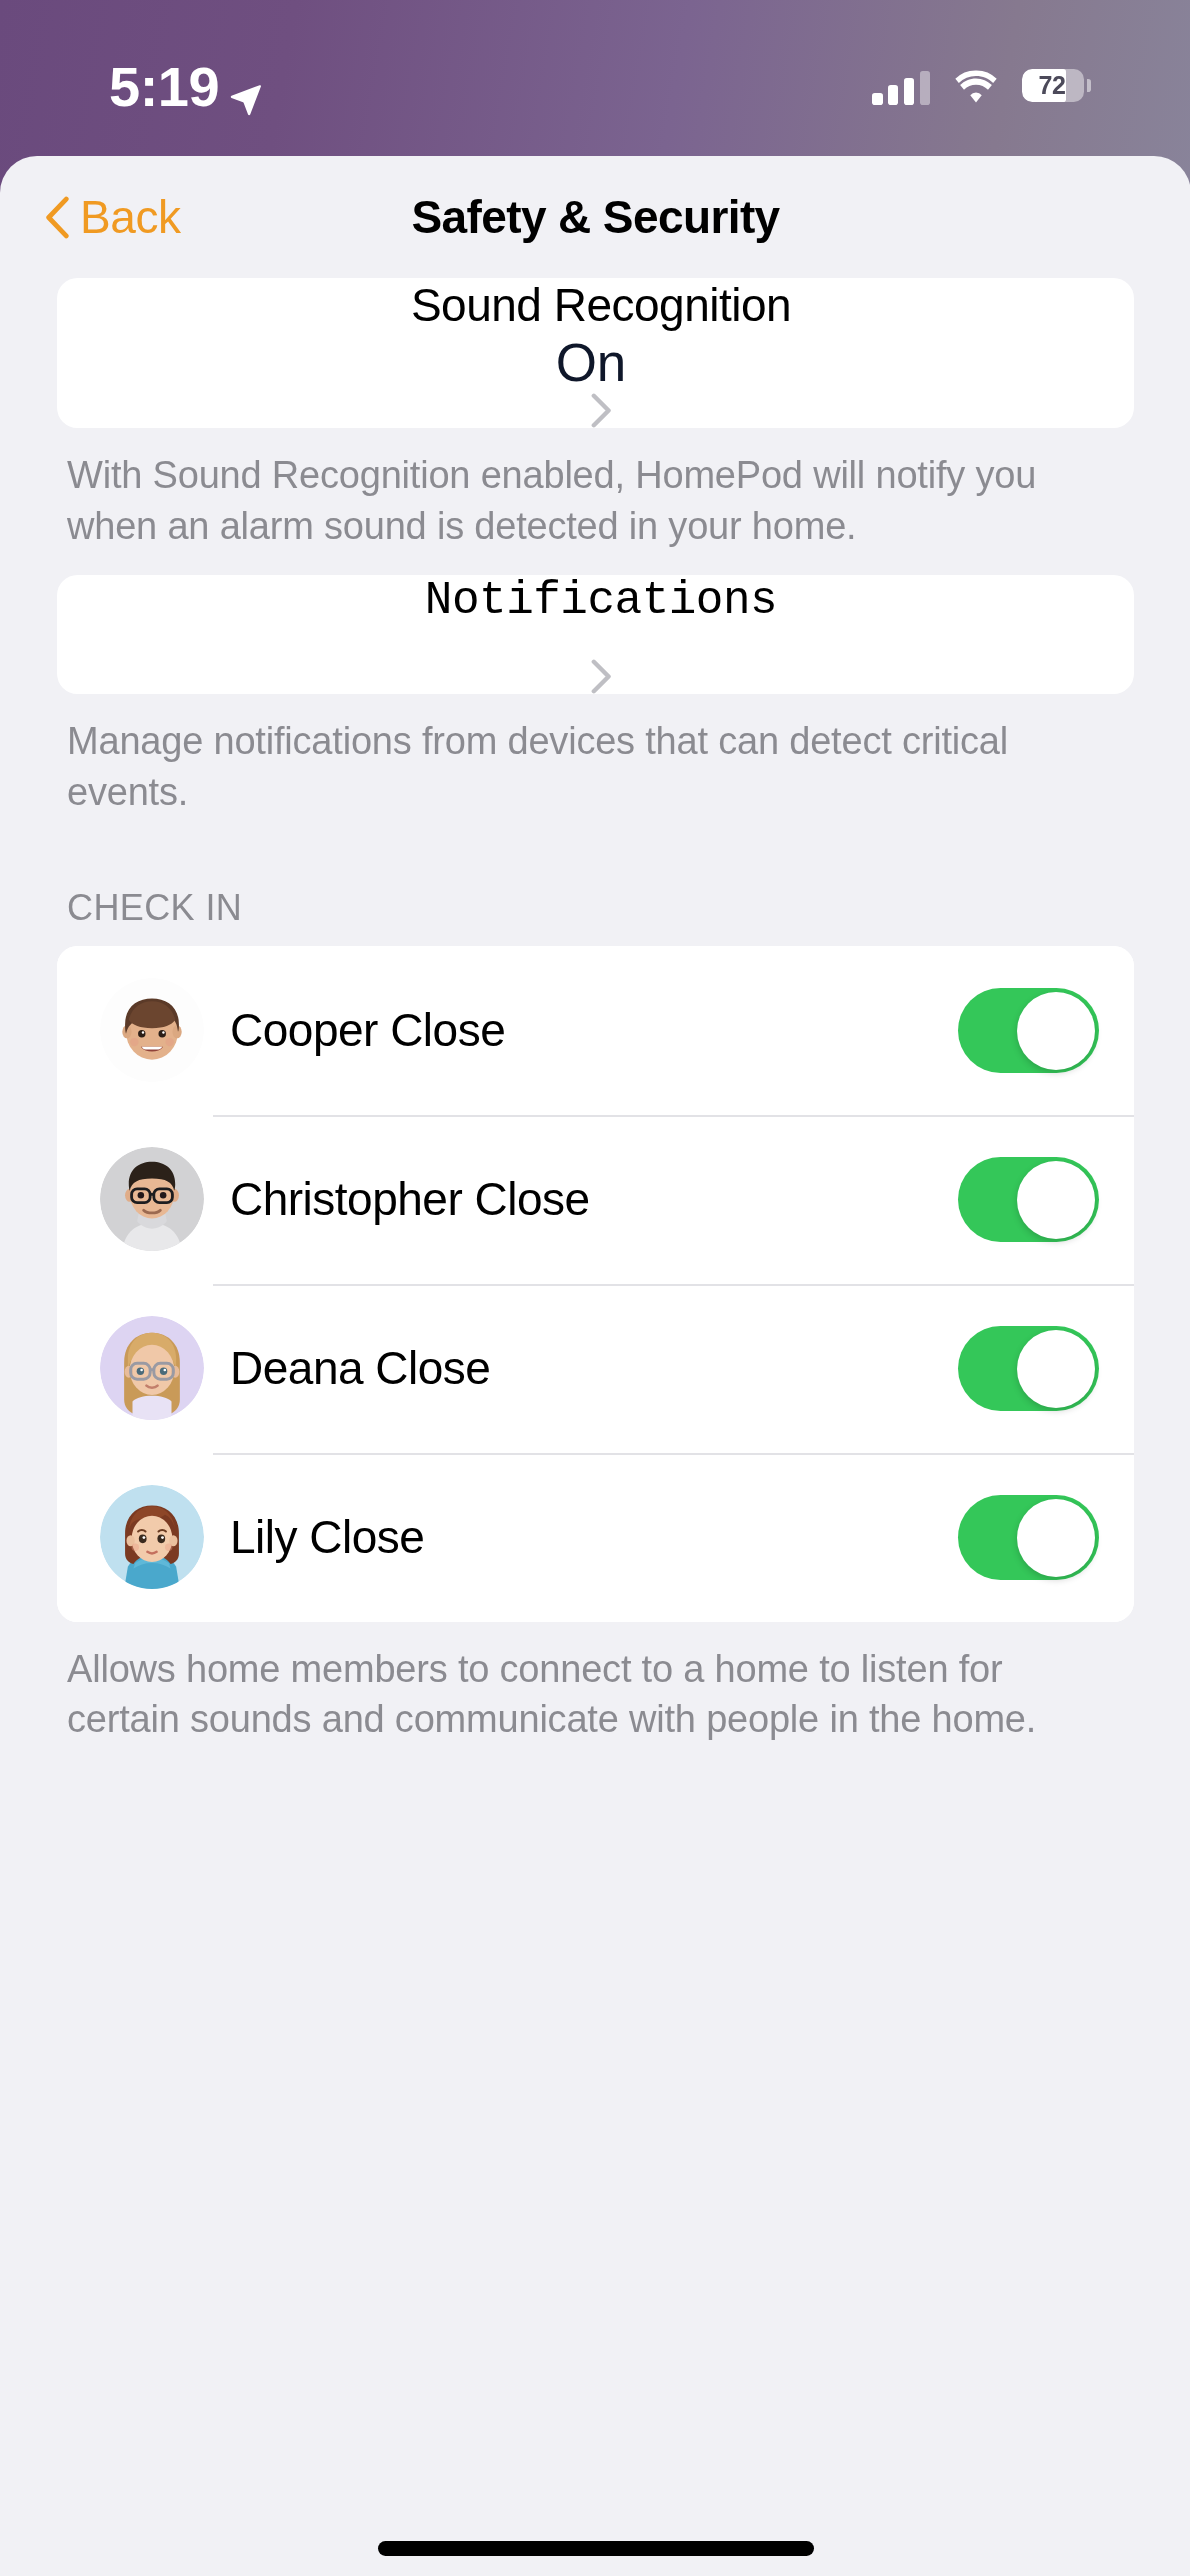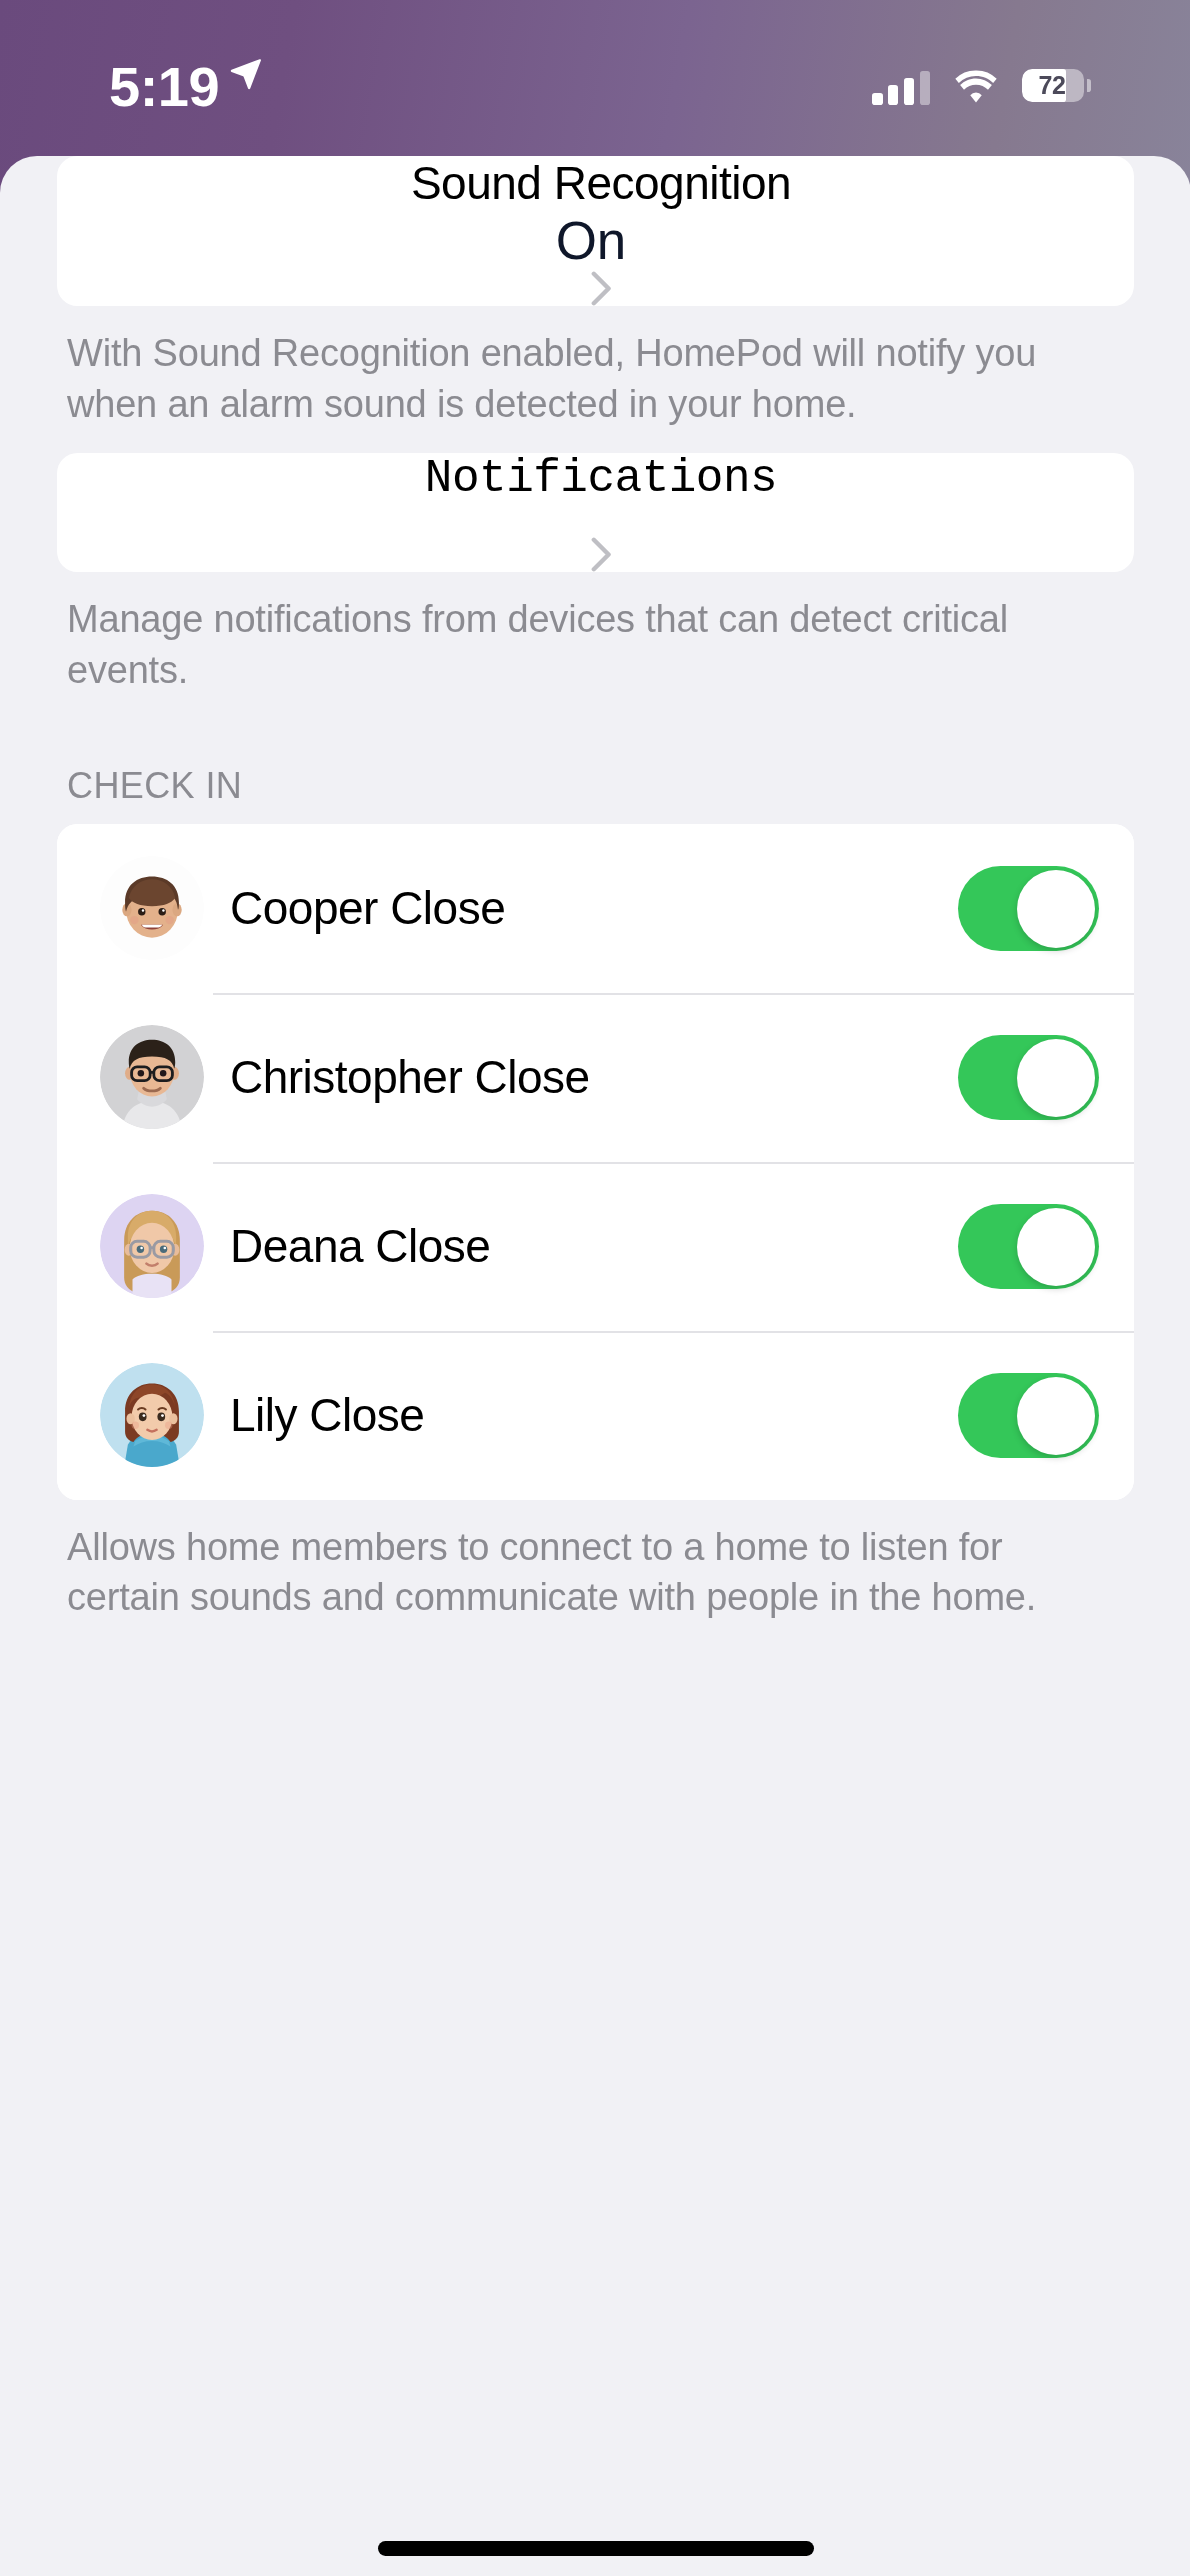--- a/index.html
+++ b/index.html
@@ -13,21 +13,21 @@
     background:linear-gradient(100deg,#6a4a7d 0%,#6f4f80 18%,#7b6490 42%,#86798f 62%,#8b8ca3 85%,#9095a8 100%);
     overflow:hidden;
   }
 
   
   #status-bar{
     position:absolute; top:0; left:0; width:1191px; height:156px;
     display:flex; align-items:center; justify-content:space-between;
     padding:0 100px 0 109px;
   }
-  #status-left{ display:flex; align-items:flex-start; gap:6px; margin-top:16.7px; }
+  #status-left{ display:flex; align-items:flex-end; gap:6px; margin-top:16.7px; }
   #clock{
     color:#fff; font-size:56px; font-weight:600; letter-spacing:-0.5px;
   }
   .loc-arrow{ width:39px; height:39px; display:block; }
   #status-right{ display:flex; gap:22px; margin-top:16.7px; }
 
   .sig{ display:flex; align-items:flex-end; gap:5.6px; height:37px; }
   .sig i{ display:block; width:10.2px; border-radius:2.8px; background:#ffffff; }
   .sig i:nth-child(1){ height:12px; }
   .sig i:nth-child(2){ height:19.5px; }
@@ -175,20 +175,29 @@
         <span class="batt-fill" style="width: 72%;"></span>
         <span class="batt-num">72</span>
       </span>
       <span class="batt-cap"></span>
     </span>
   </div>
 </div>
 
 <div id="sheet">
 
+  <div id="nav-bar">
+    <div id="back-button">
+      <svg id="back-chevron" viewBox="0 0 13 23">
+        <path d="M11.5 1.5L2 11.5l9.5 10" fill="none" stroke="#f09a22" stroke-width="2.6" stroke-linecap="round" stroke-linejoin="round"></path>
+      </svg>
+      <span id="back-label">Back</span>
+    </div>
+    <div id="nav-title">Safety &amp; Security</div>
+  </div>
 
   <div id="content">
 
     <div class="card">
       <div class="row">
         <span class="row-title">Sound Recognition</span>
         <span class="row-value">On</span>
         <svg class="disclosure" viewBox="0 0 11 19">
           <path d="M1.5 1.5l8 8-8 8" fill="none" stroke="#bfbfc4" stroke-width="2.4" stroke-linecap="round" stroke-linejoin="round"></path>
         </svg>

